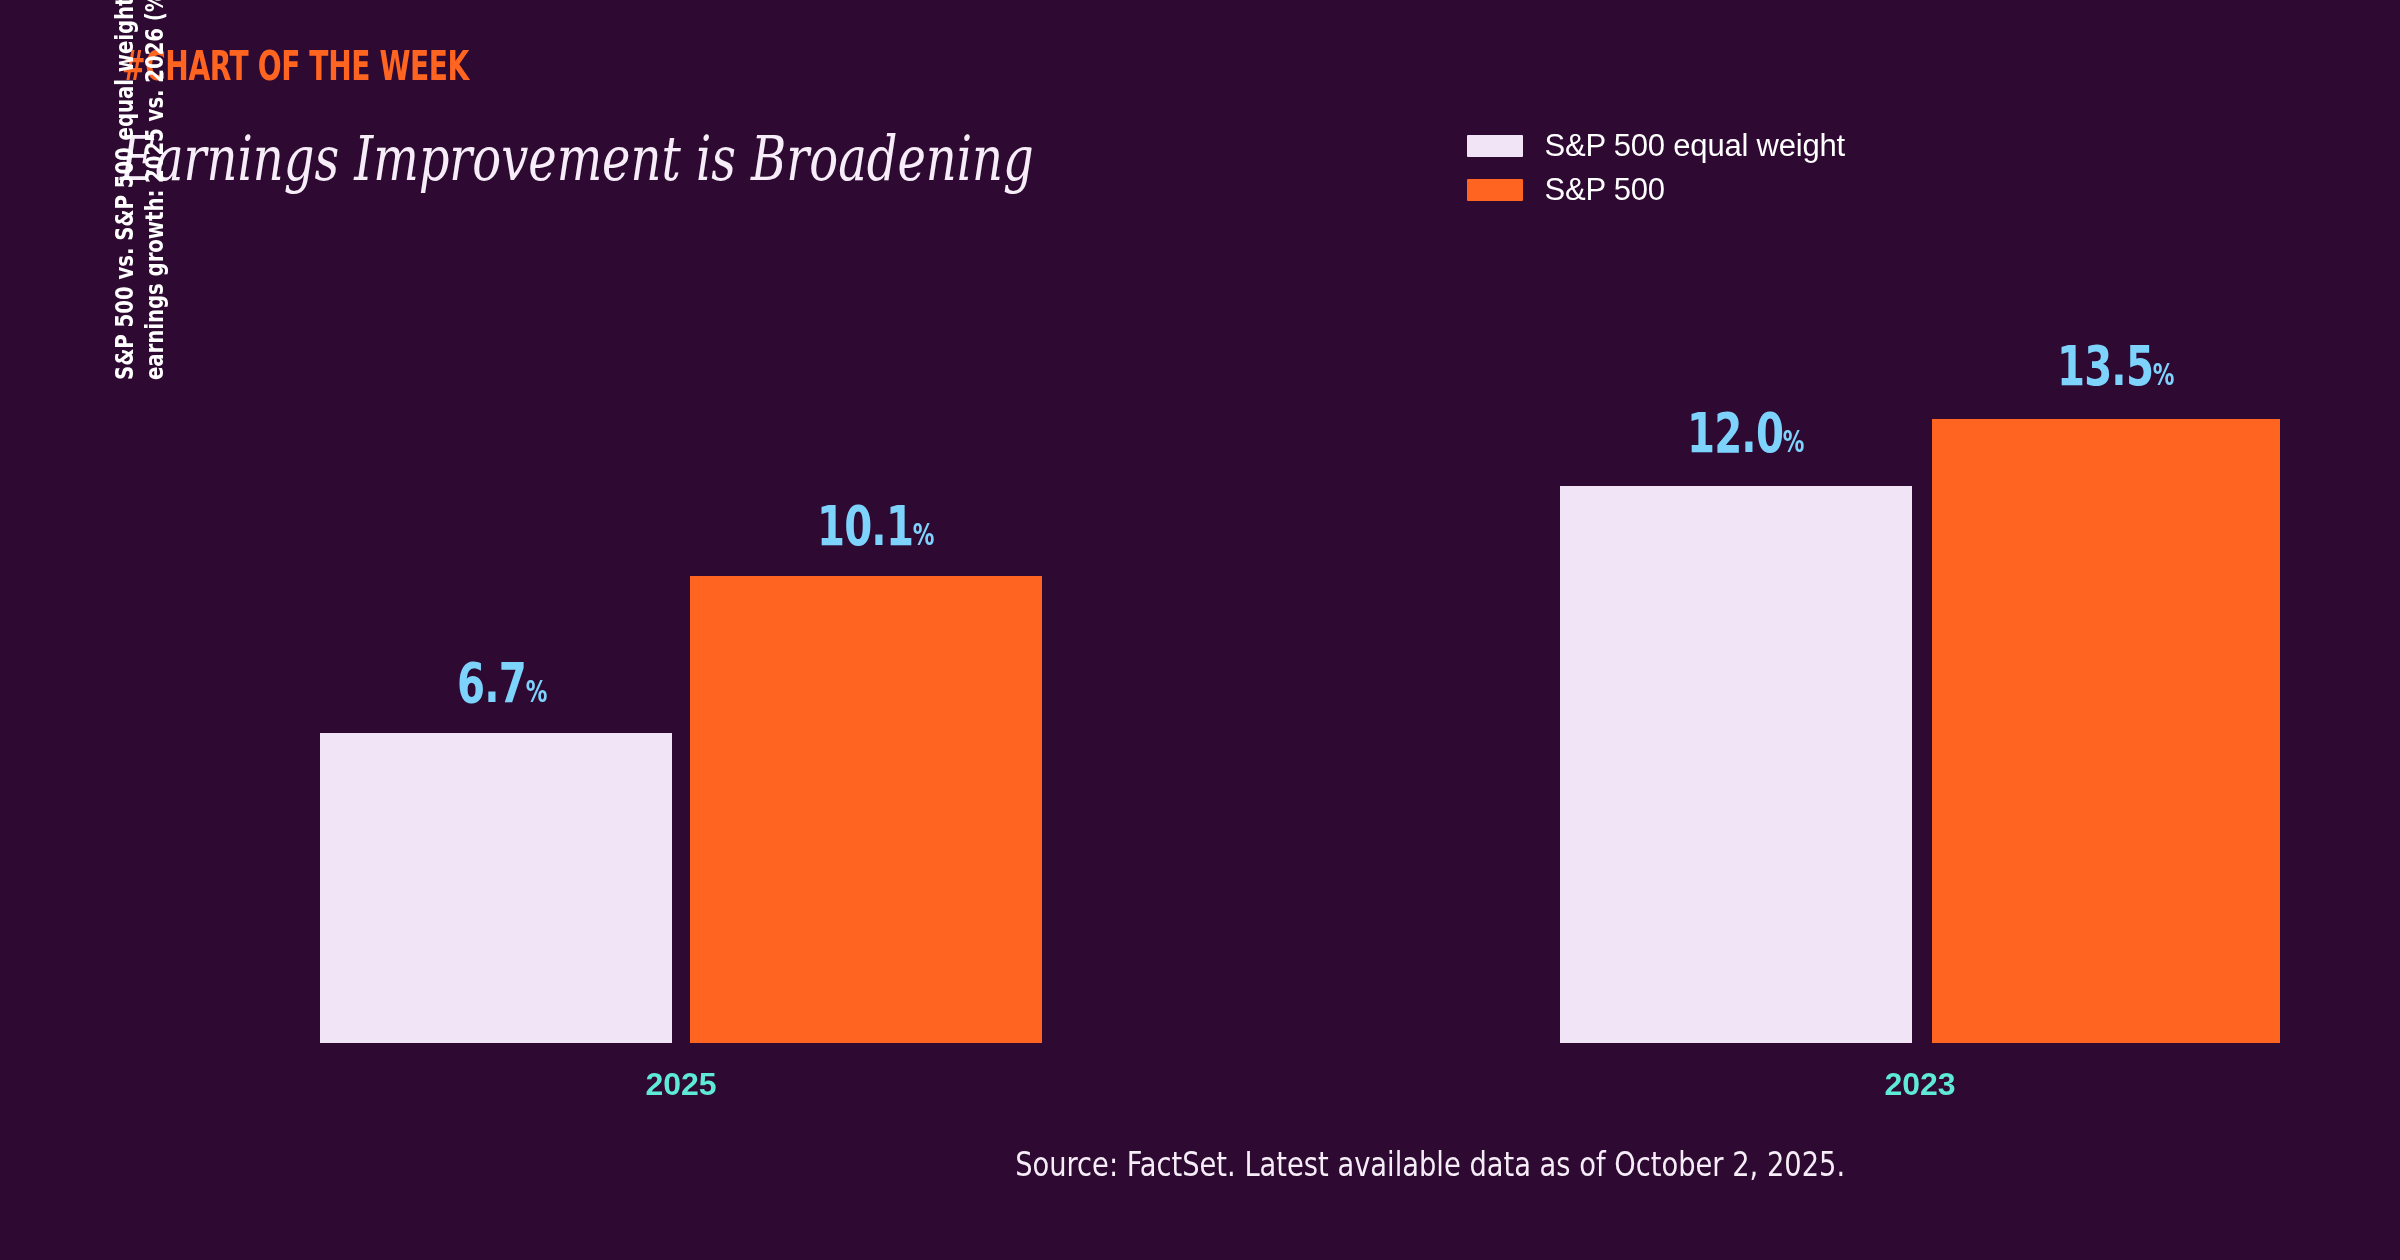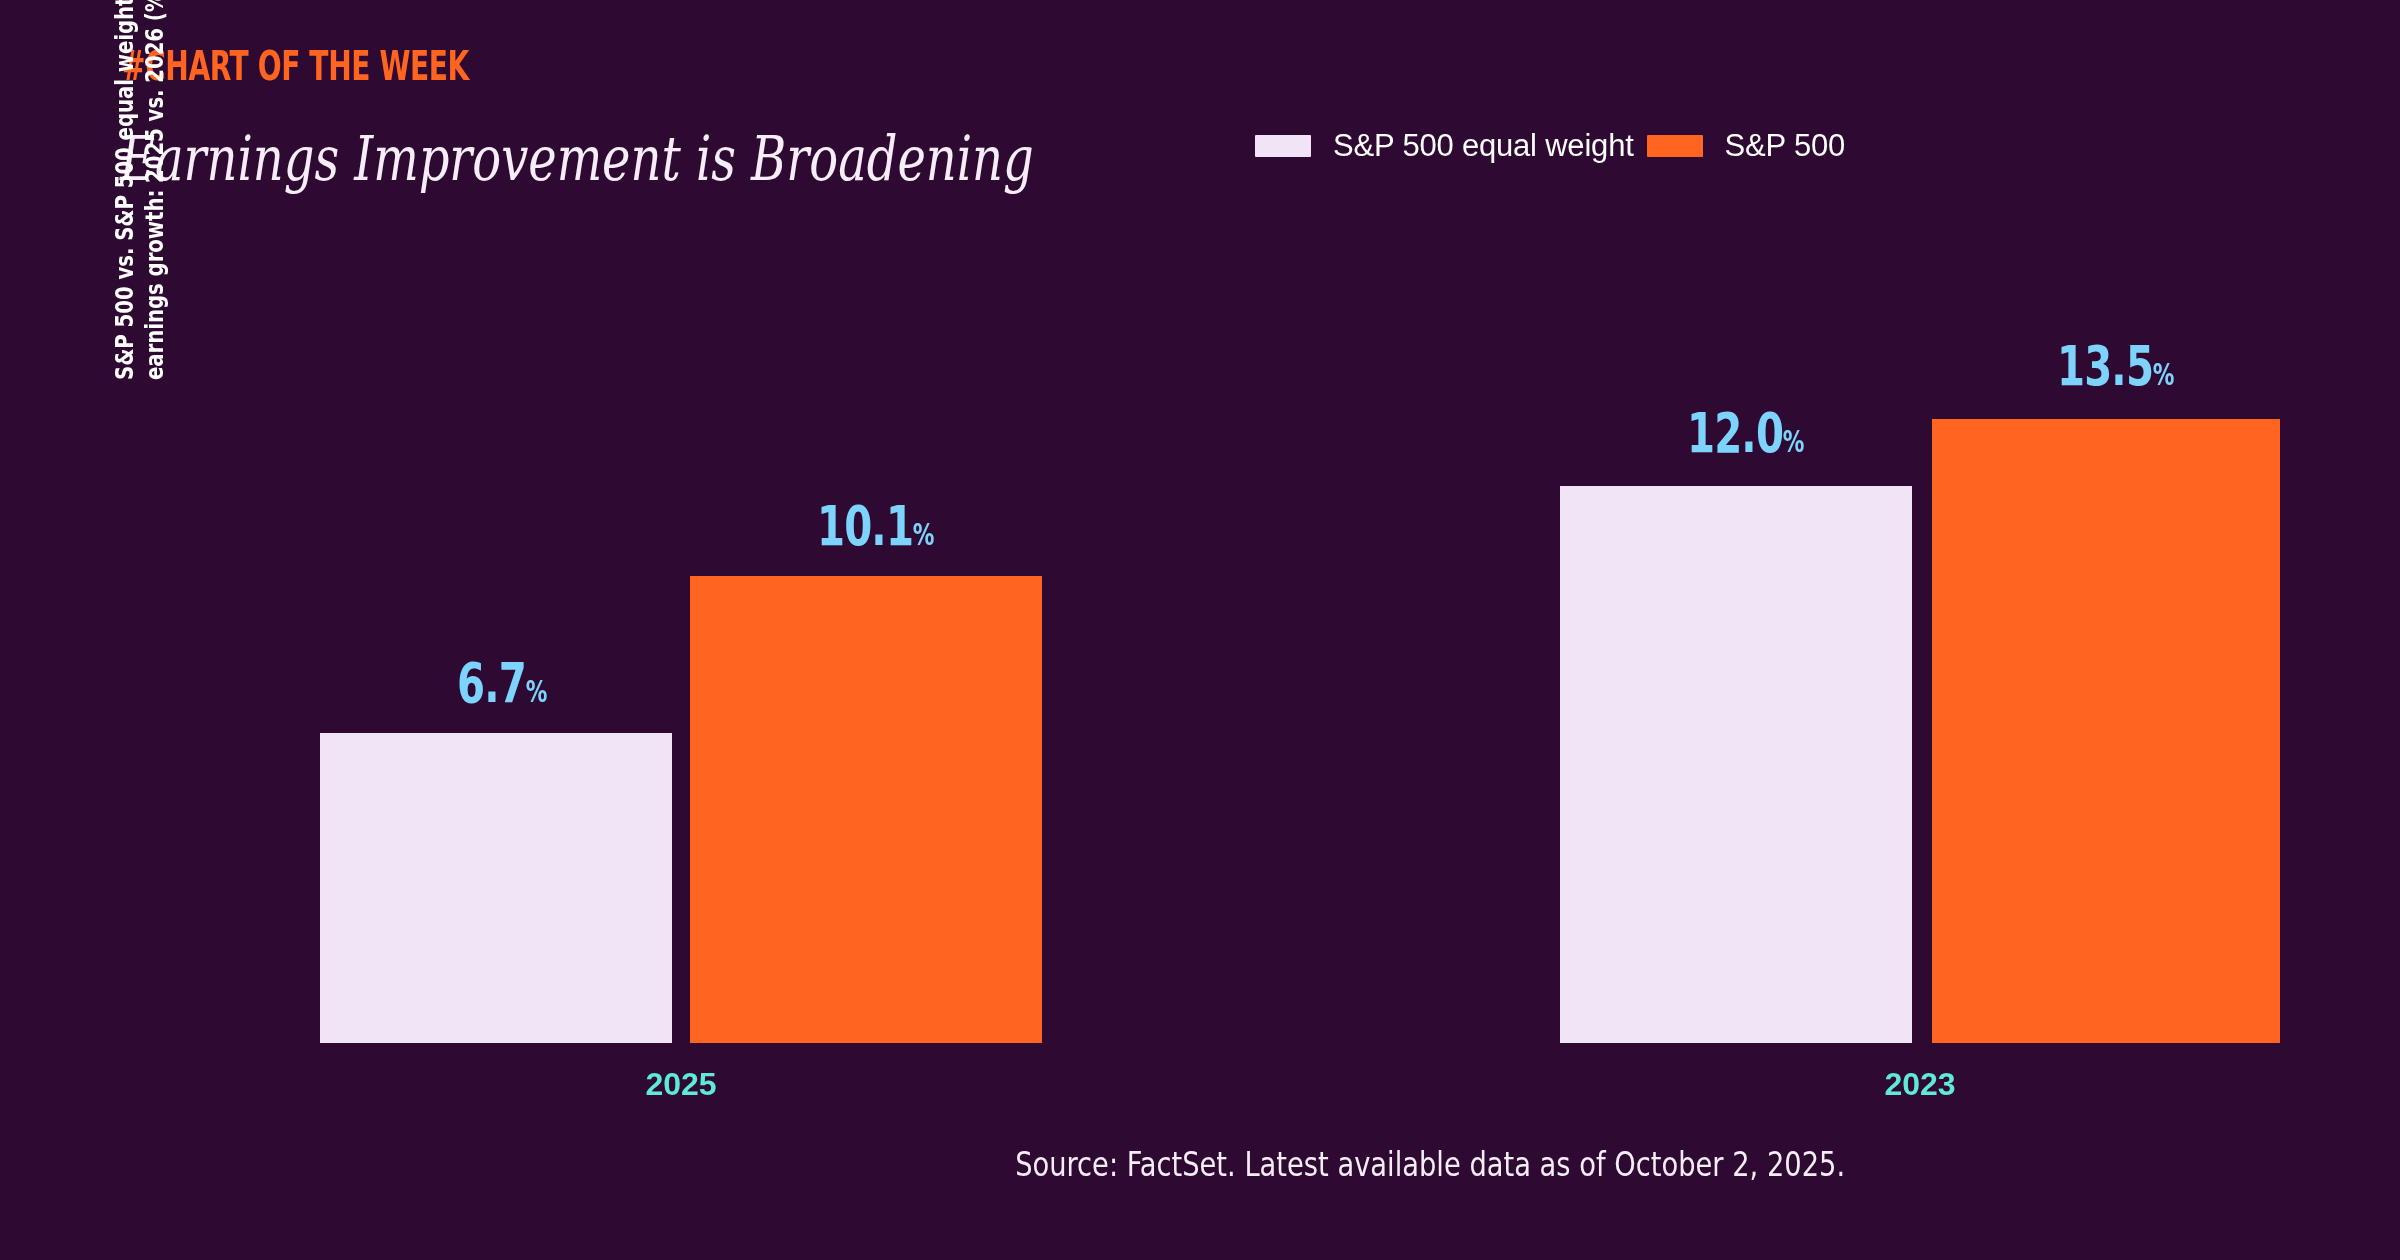--- a/index.html
+++ b/index.html
@@ -55,21 +55,21 @@
     transform: scaleX(0.86);
     transform-origin: left center;
   }
 
   
   .legend {
     position: absolute;
     right: 110px;
     top: 130px;
     display: flex;
-    flex-direction: row;
+    flex-direction: column;
     gap: 13px;
     align-items: flex-start;
   }
   .legend-row {
     display: flex;
     align-items: center;
     gap: 22px;
     white-space: nowrap;
   }
   .legend-swatch {

